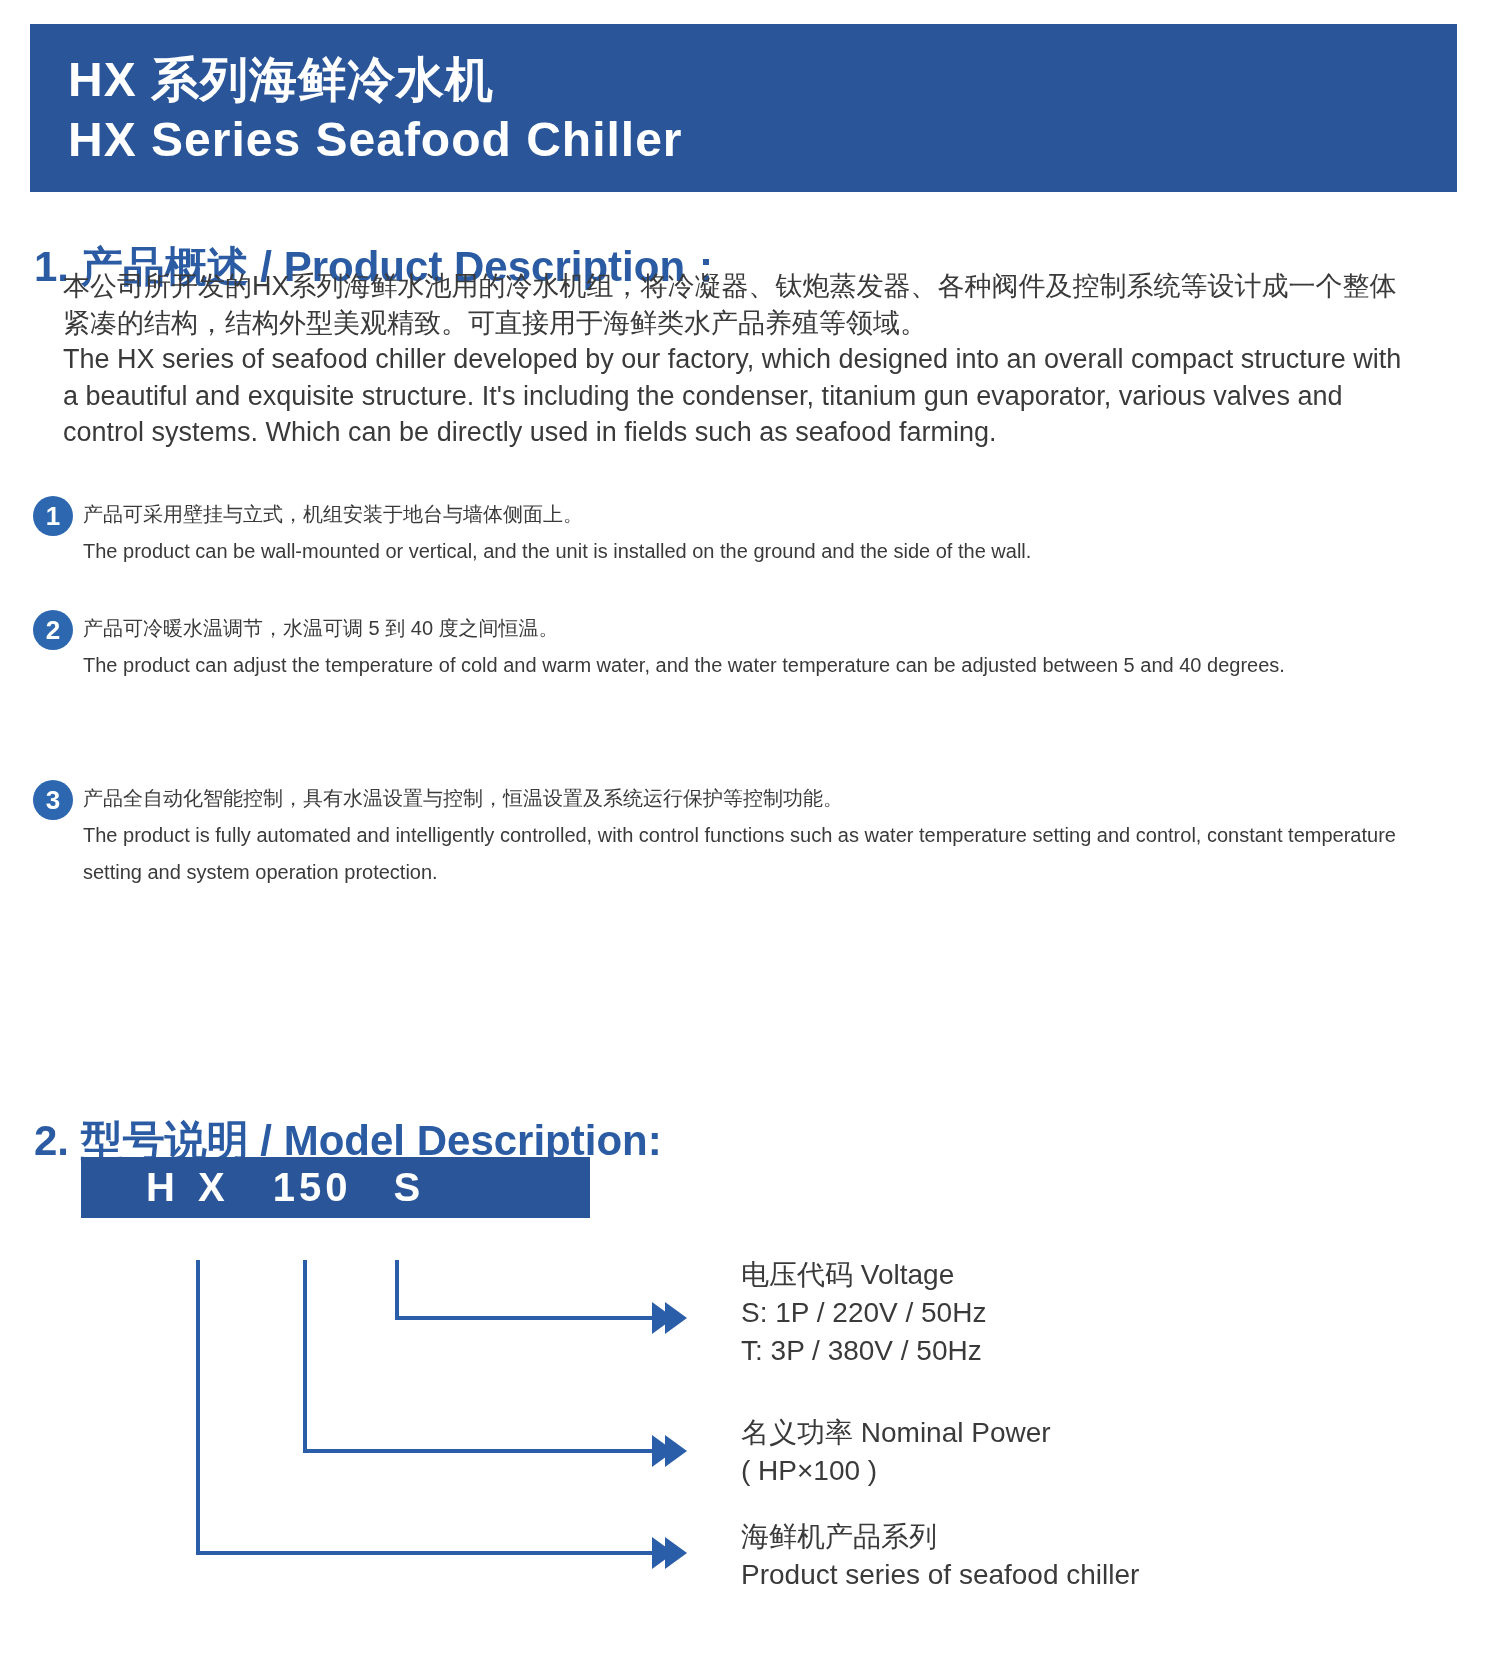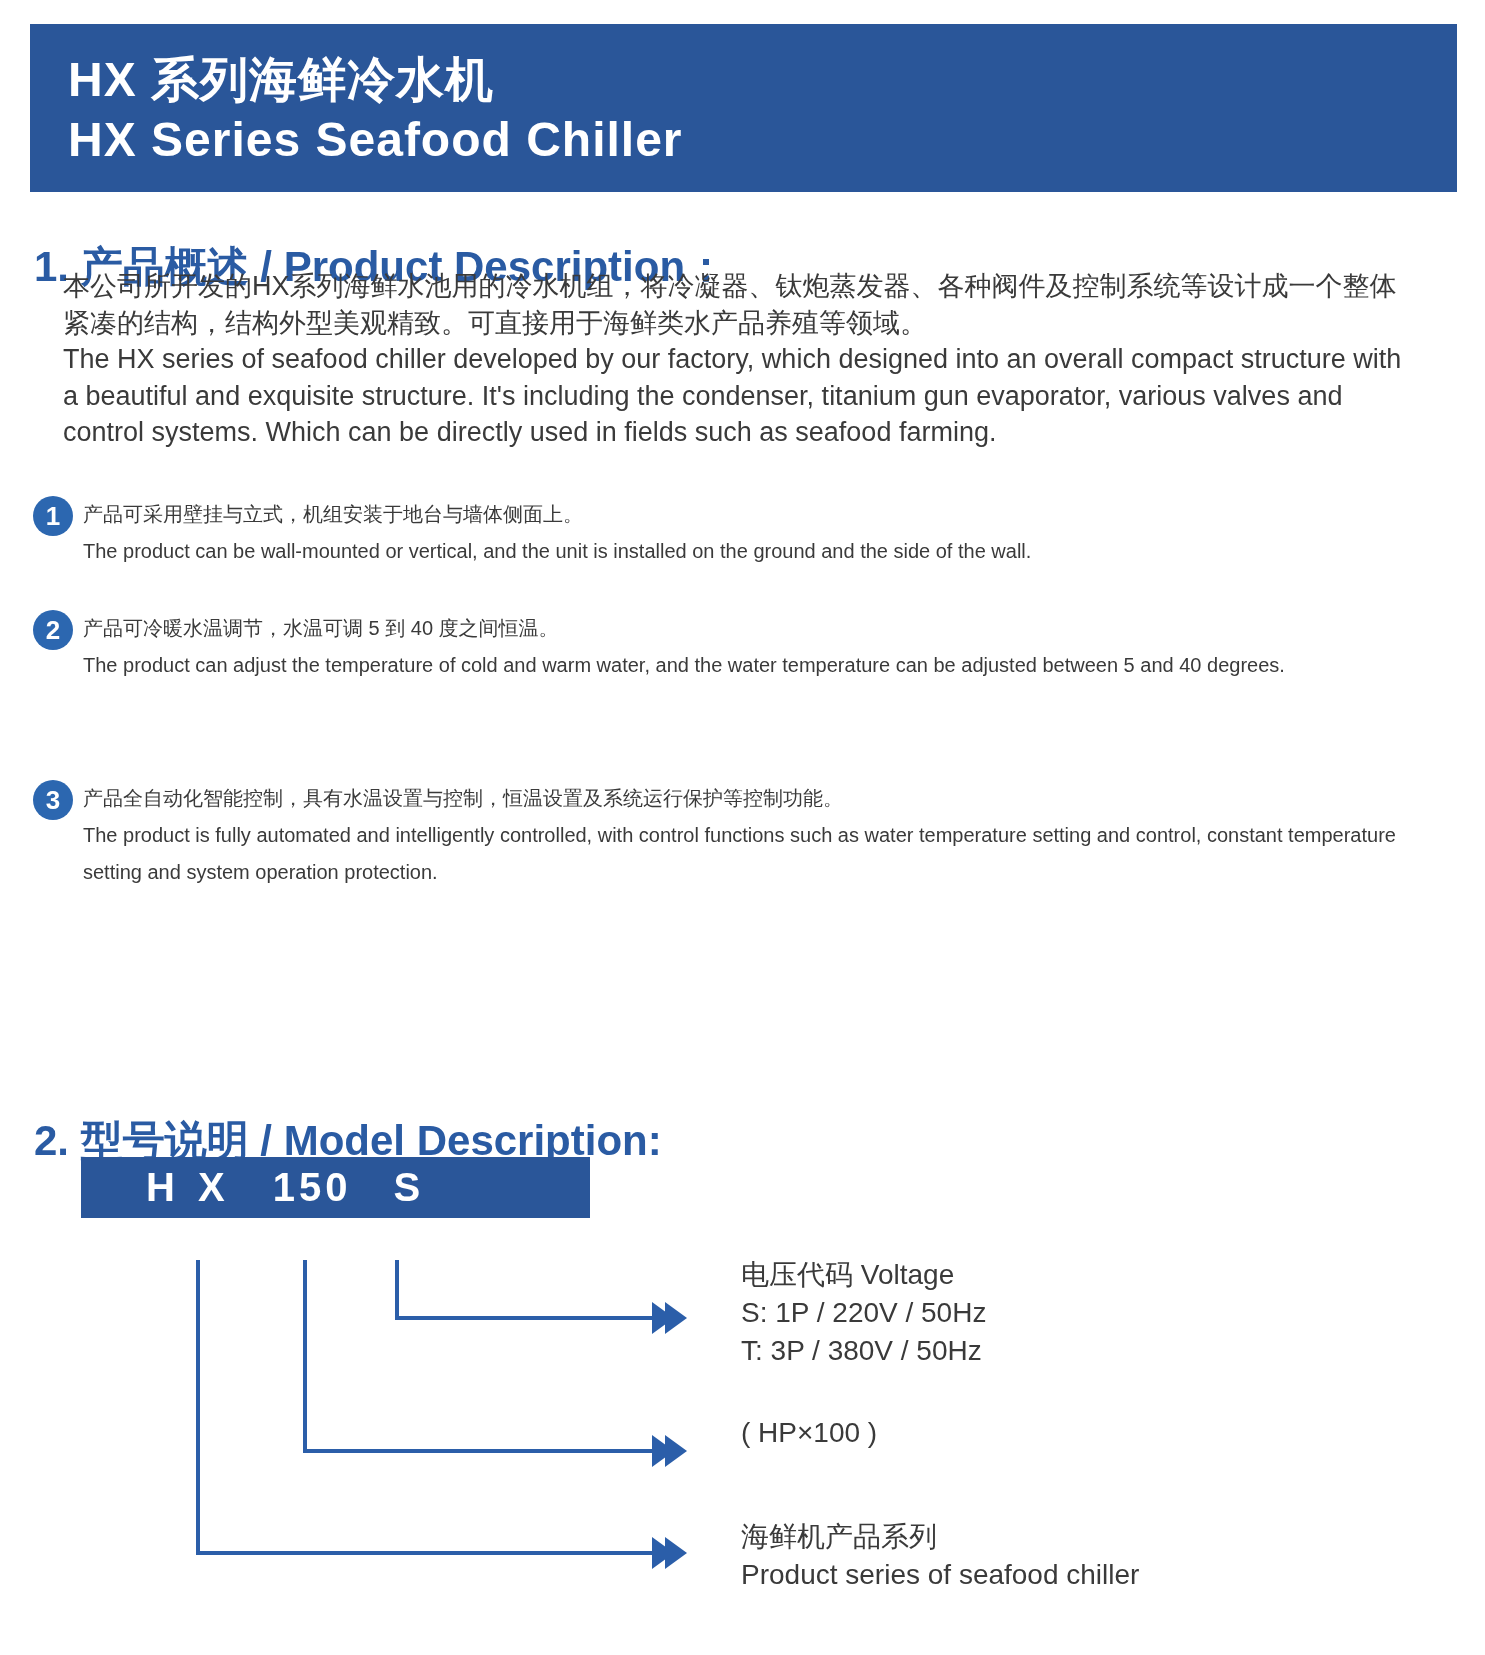--- a/index.html
+++ b/index.html
@@ -133,20 +133,21 @@
   <div class="arrowhead ah2"></div>
   <div class="arrowhead ah3"></div>
 
   <div class="legend lg1">
     <div>电压代码 Voltage</div>
     <div>S: 1P / 220V / 50Hz</div>
     <div>T: 3P / 380V / 50Hz</div>
   </div>
 
   <div class="legend lg2">
+    <div>名义功率 Nominal Power</div>
     <div>( HP×100 )</div>
   </div>
 
   <div class="legend lg3">
     <div>海鲜机产品系列</div>
     <div>Product series of seafood chiller</div>
   </div>
 
 </div>
 

